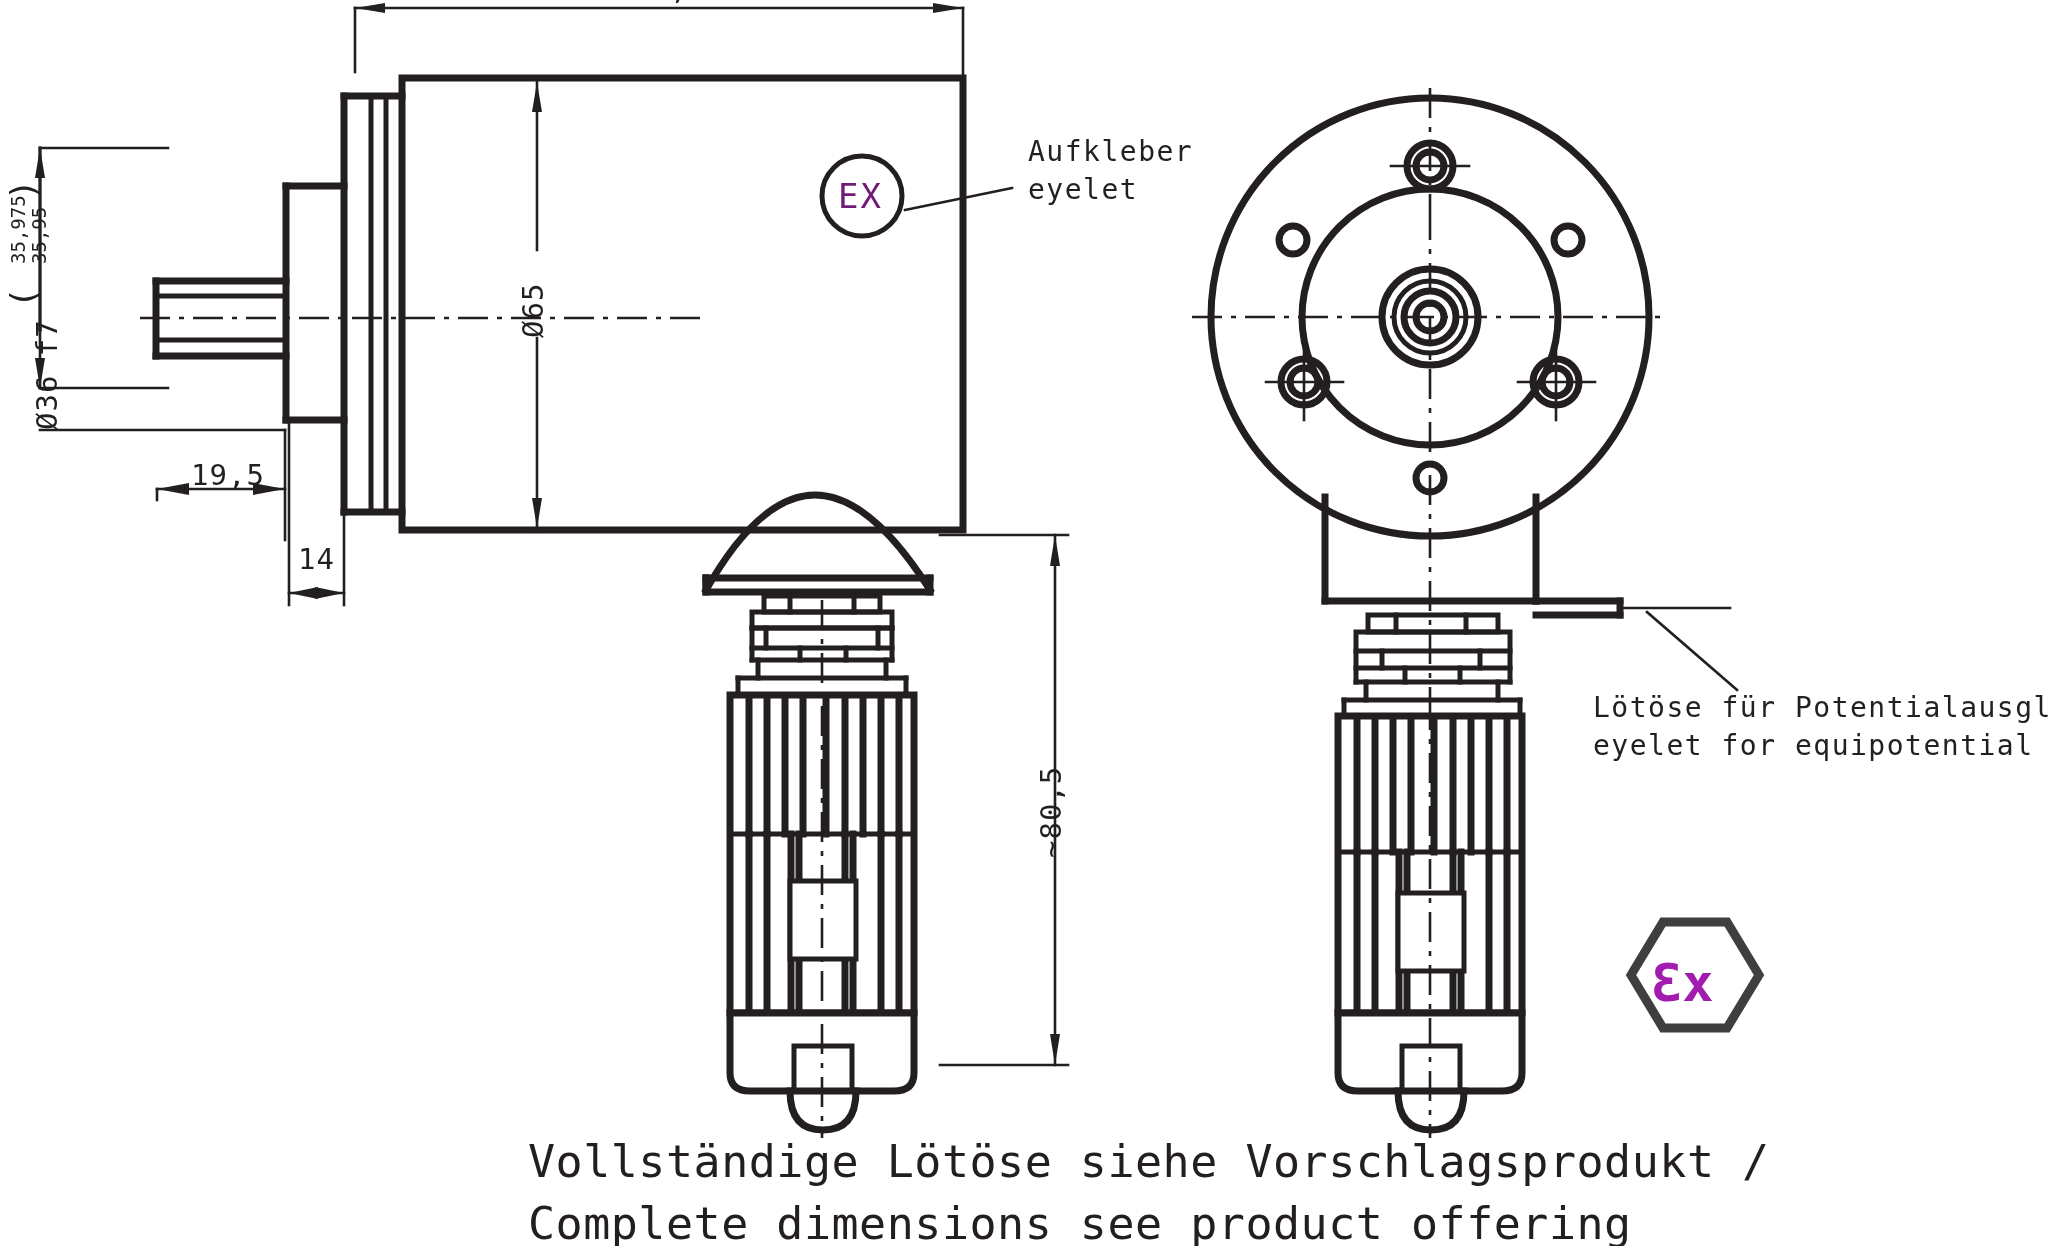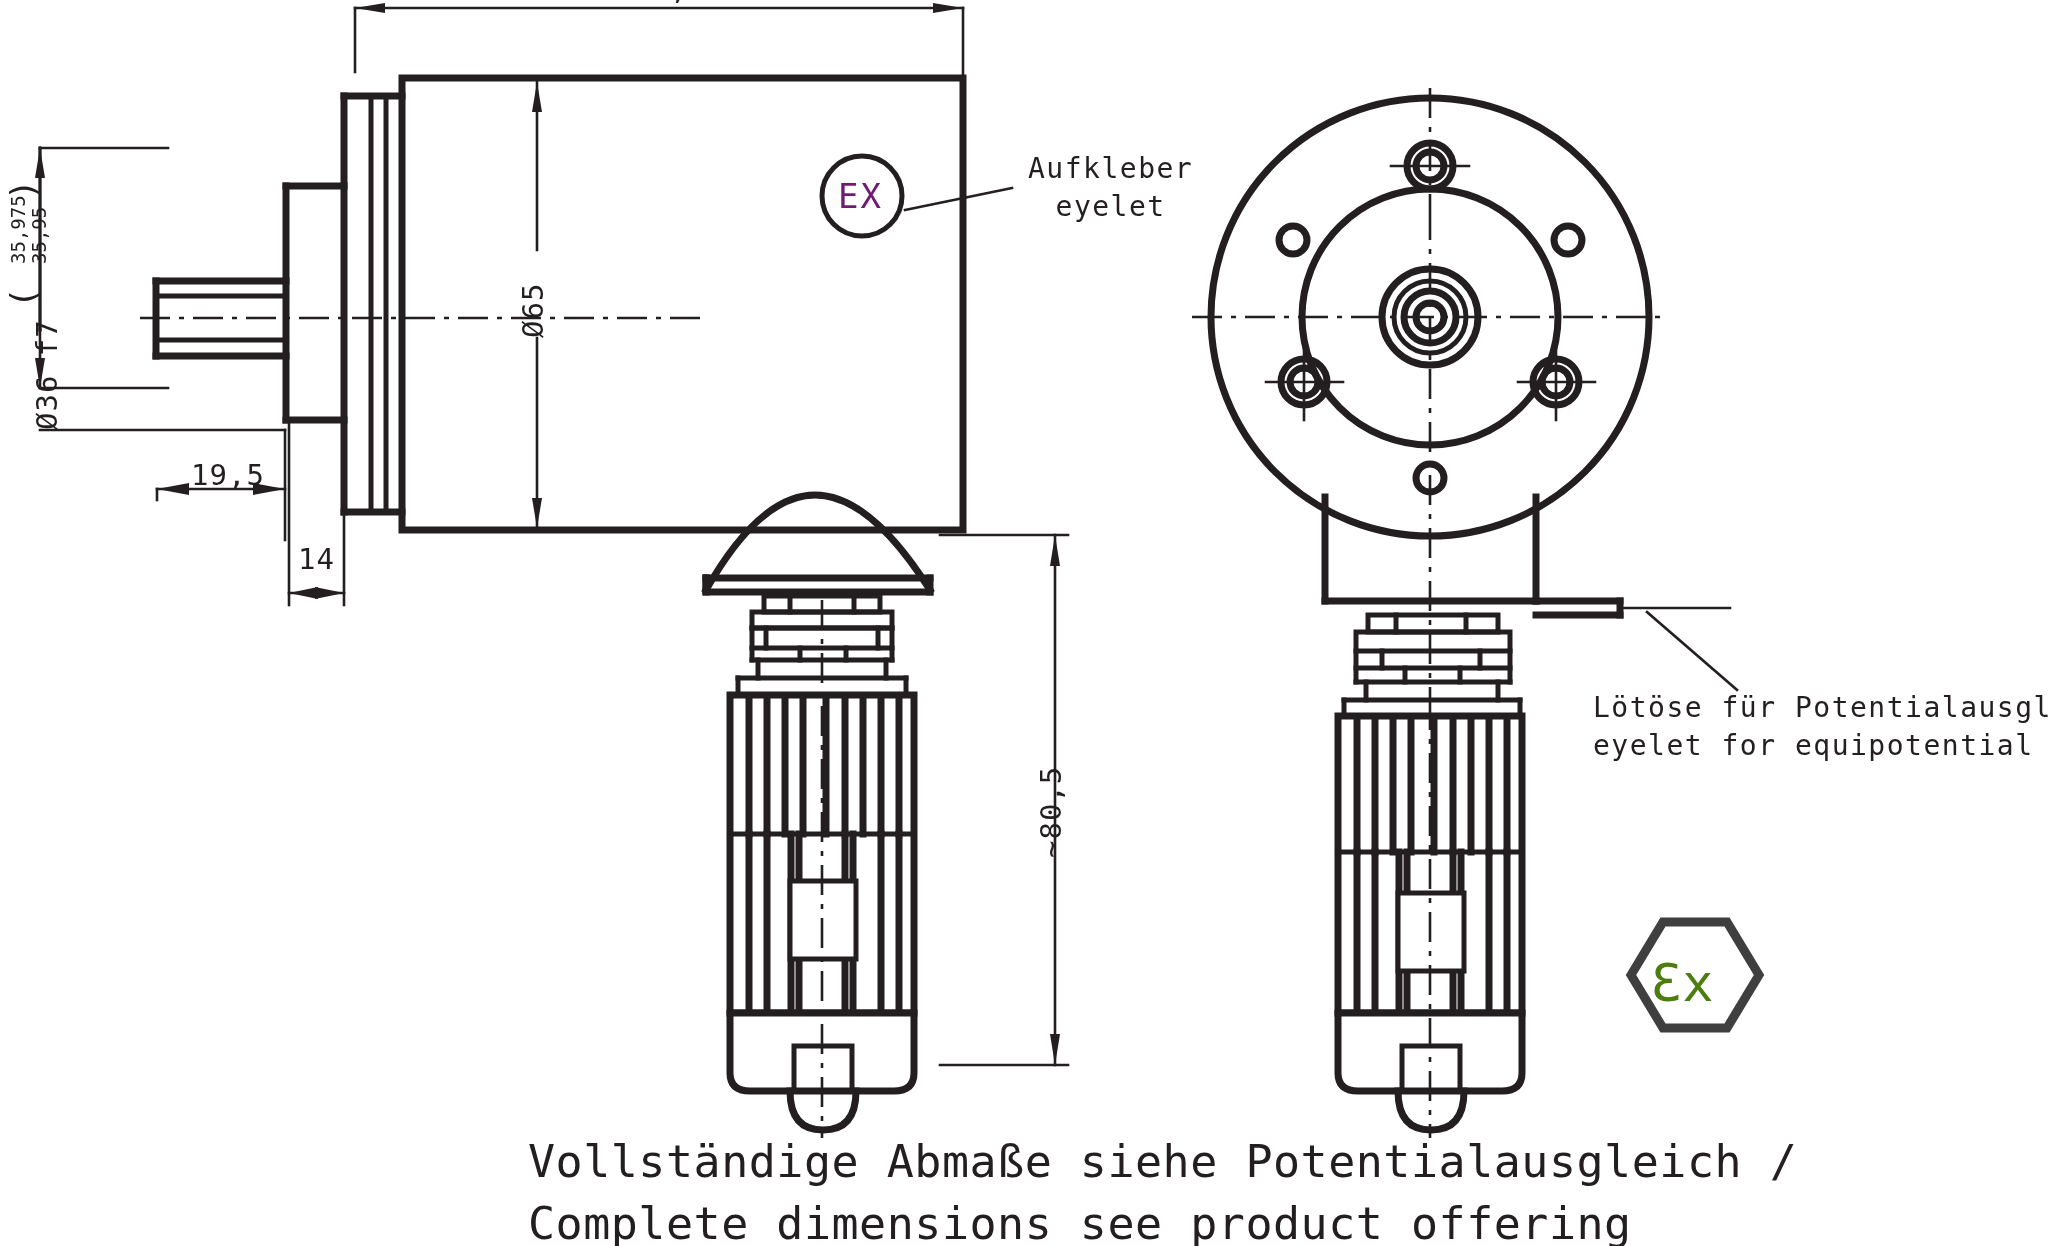--- a/index.html
+++ b/index.html
@@ -354,21 +354,21 @@
   <div class="txt dim-txt" style="left:191px; top:434px;margin-top:24px;">19,5</div>
 
   <div class="txt dim-txt" style="left:298px; top:542px;">14</div>
 
   <div class="txt dim-txt rot90" style="left:516px; top:338px;">Ø65</div>
 
   <div class="txt dim-txt rot90" style="left:1034px; top:858px;">~80,5</div>
 
   <div class="ex-circ-label" style="left:838px; top:176px;">EX</div>
 
-  <div class="txt note-txt" style="left:1028px; top:150px;text-align:center;"><span>Aufkleber</span><br><span>eyelet</span></div>
+  <div class="txt note-txt" style="left:1028px; top:133px;"><span>Aufkleber</span><br><span>eyelet</span></div>
 
   <div class="txt note-txt" style="left:1593px; top:689px;"><span>Lötöse für Potentialausgleich</span><br><span>eyelet for equipotential bonding</span></div>
 
-  <div class="txt" style="left:1651px; top:953px; font-size:52px; font-weight:normal; color:#4d7c0f; letter-spacing:0px;">Ɛx</div>
-
-  <div class="caption" style="left:528px; top:1131px;"><span>Vollständige Abmaße siehe Potentialausgleich /</span><br><span>Complete dimensions see product offering</span></div>
+  <div class="txt" style="left:1651px; top:953px; font-size:52px; font-weight:bold; color:#a21caf; letter-spacing:0px;">Ɛx</div>
+
+  <div class="caption" style="left:528px; top:1131px;"><span>Vollständige Lötöse siehe Vorschlagsprodukt /</span><br><span>Complete dimensions see product offering</span></div>
 
 </div>
 
 </body></html>

